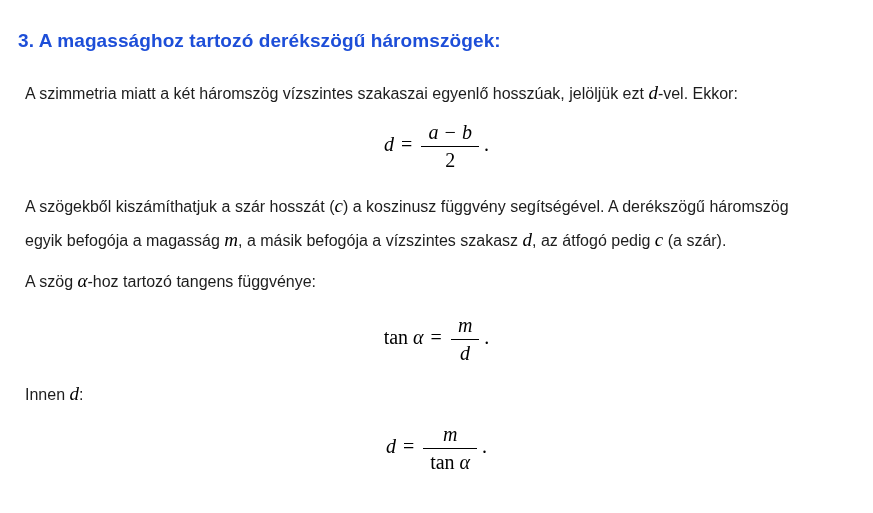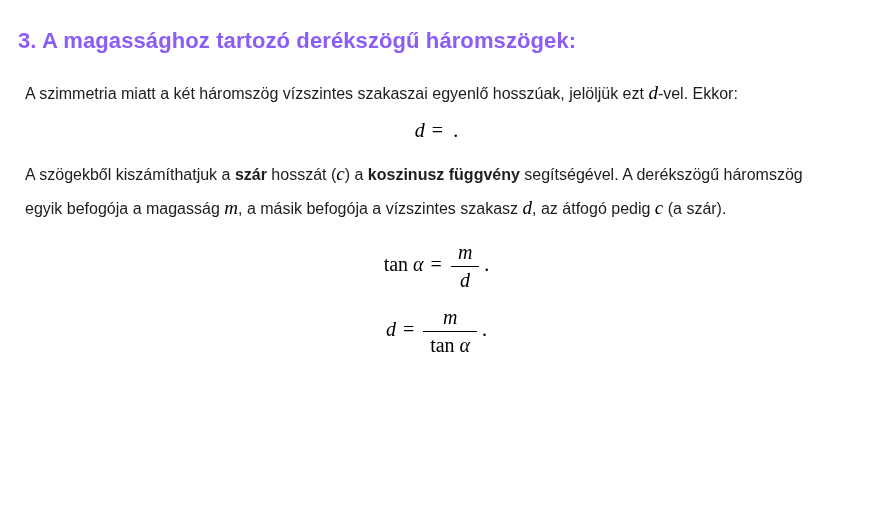--- a/index.html
+++ b/index.html
@@ -9,38 +9,38 @@
     height: 513px;
     background: #ffffff;
     font-family: "Liberation Sans", "DejaVu Sans", sans-serif;
     color: #1d1d1d;
     overflow: hidden;
   }
   .doc { padding: 0 18px; }
 
   .heading {
     margin: 27px 0 0 0;
-    font-size: 22px;
+    font-size: 19px;
     line-height: 28px;
     font-weight: 700;
-    color: #8b5cf6;
+    color: #1d4ed8;
     letter-spacing: 0.1px;
   }
 
   .para {
     font-size: 16px;
     line-height: 33px;
     margin: 7px;
   }
   .p-sym   { margin-top: 21px; max-width: 835px; }
   .p-cos   { margin-top: 15px; max-width: 805px; }
   .p-tan   { margin-top: 4px; }
   .p-innen { margin-top: 10px; }
 
-  .bold { font-weight: 700; }
+  .bold { font-weight: 400; }
 
   
   .mvar {
     font-family: "Liberation Serif", "DejaVu Serif", serif;
     font-style: italic;
     font-size: 19px;
     color: #000000;
   }
 
   
@@ -78,23 +78,25 @@
 </style>
 </head>
 <body>
 
 <div class="doc">
 
   <h1 class="heading">3. A magassághoz tartozó derékszögű háromszögek:</h1>
 
   <p class="para p-sym"><span>A szimmetria miatt a két háromszög vízszintes szakaszai egyenlő hosszúak, jelöljük ezt </span><span class="mvar">d</span><span>-vel. Ekkor:</span></p>
 
-  <div class="formula f1"><span class="mvar">d</span><span class="mrel">=</span><span class="mup period">.</span></div>
+  <div class="formula f1"><span class="mvar">d</span><span class="mrel">=</span><span class="frac"><span class="num mvar">a − b</span><span class="den mup">2</span></span><span class="mup period">.</span></div>
 
   <p class="para p-cos"><span>A szögekből kiszámíthatjuk a </span><span class="bold">szár</span><span> hosszát (</span><span class="mvar">c</span><span>) a </span><span class="bold">koszinusz függvény</span><span> segítségével. A derékszögű háromszög egyik befogója a magasság </span><span class="mvar">m</span><span>, a másik befogója a vízszintes szakasz </span><span class="mvar">d</span><span>, az átfogó pedig </span><span class="mvar">c</span><span> (a szár).</span></p>
 
+  <p class="para p-tan"><span>A szög </span><span class="mvar">α</span><span>-hoz tartozó tangens függvénye:</span></p>
 
   <div class="formula f2"><span class="mup mfn">tan</span><span class="mvar malpha">α</span><span class="mrel">=</span><span class="frac"><span class="num mvar">m</span><span class="den mvar">d</span></span><span class="mup period">.</span></div>
 
+  <p class="para p-innen"><span>Innen </span><span class="mvar">d</span><span>:</span></p>
 
   <div class="formula f3"><span class="mvar">d</span><span class="mrel">=</span><span class="frac"><span class="num mvar">m</span><span class="den"><span class="mup mfn">tan</span><span class="mvar malpha">α</span></span></span><span class="mup period">.</span></div>
 
 </div>
 
 </body></html>

